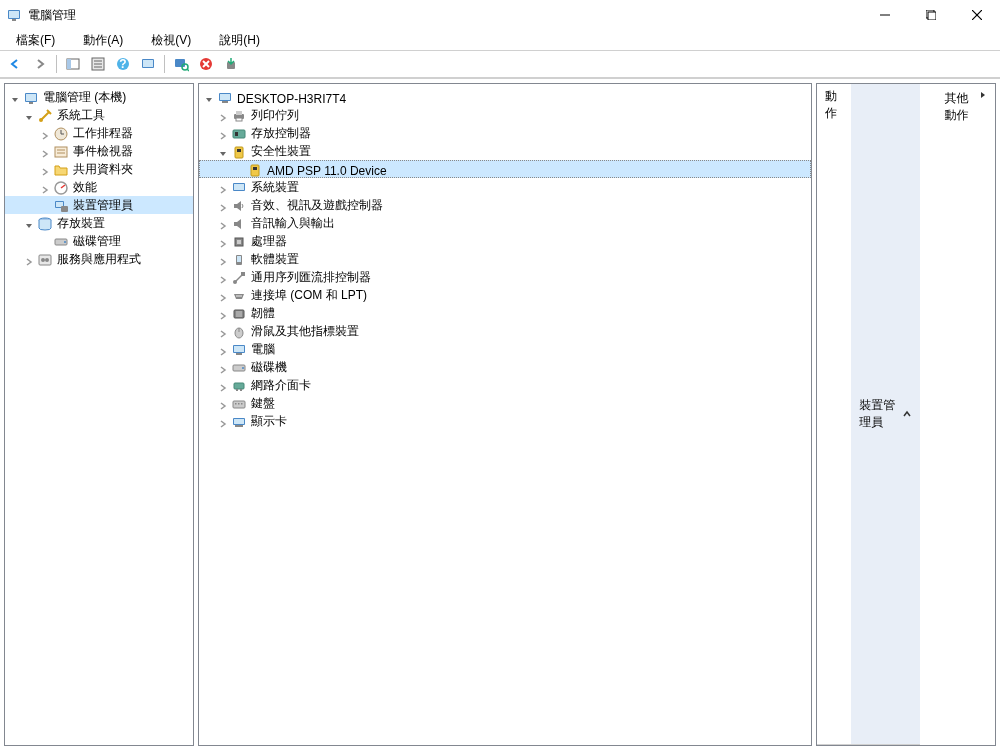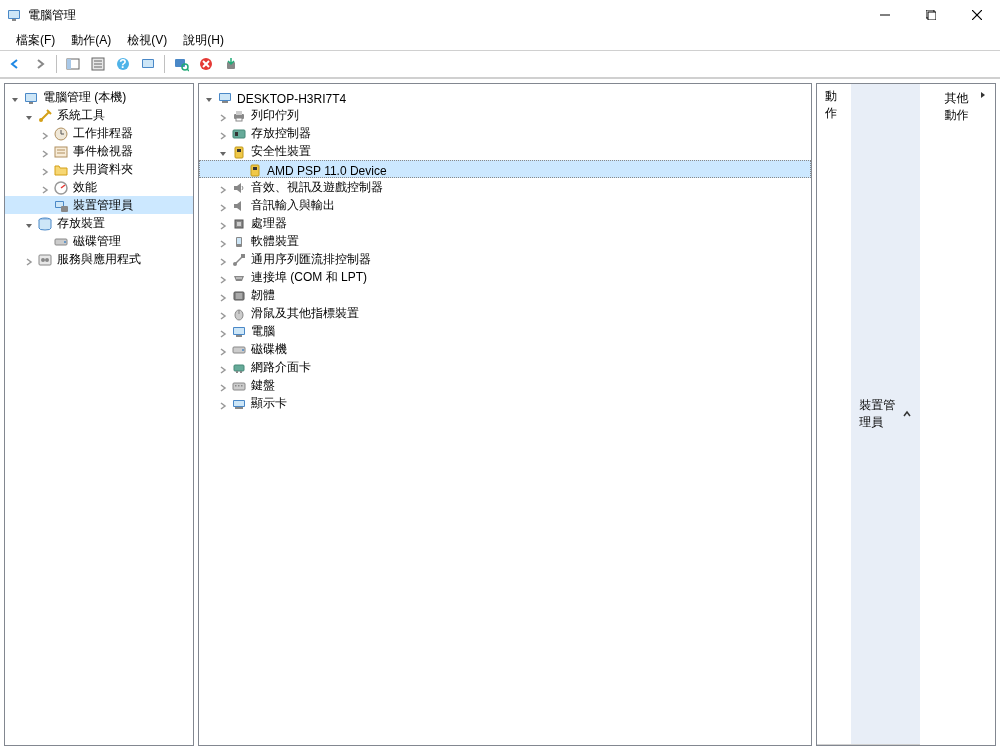--- a/index.html
+++ b/index.html
@@ -2,21 +2,21 @@
 <html><head>
 <meta charset="utf-8">
 <style>
 * { margin: 0; padding: 0; box-sizing: border-box; font-family: "Microsoft JhengHei", "Segoe UI", sans-serif; font-size: 12px; }
 body { width: 1000px; height: 750px; background: #fff; display: flex; flex-direction: column; overflow: hidden; }
 .titlebar { height: 30px; display: flex; align-items: center; padding-left: 6px; background: #fff; }
 .titlebar-icon { width: 16px; height: 16px; margin-right: 6px; display: inline-flex; align-items: center; justify-content: center; }
 .titlebar-text { flex: 1; font-size: 12px; }
 .win-btns { display: flex; }
 .win-btn { width: 46px; height: 30px; display: flex; align-items: center; justify-content: center; cursor: pointer; }
-.menubar { height: 20px; display: flex; align-items: center; padding-left: 8px; gap: 0; background: #fff; }
+.menubar { height: 20px; display: flex; align-items: center; padding-left: 8px; gap: 12px; background: #fff; }
 .menu-item { padding: 2px 8px; cursor: pointer; }
 .toolbar { height: 28px; display: flex; align-items: center; padding-left: 4px; gap: 3px; border-top: 1px solid #d0d0d0; border-bottom: 1px solid #d0d0d0; background: #fff; }
 .tool-btn { width: 22px; height: 22px; display: flex; align-items: center; justify-content: center; cursor: pointer; border: 1px solid transparent; border-radius: 2px; }
 .tool-sep { width: 1px; height: 18px; background: #c0c0c0; margin: 0 2px; }
 .main { flex: 1; display: flex; border-top: 1px solid #d0d0d0; min-height: 0; }
 .left-panel { width: 190px; border: 1px solid #828790; margin: 4px 2px 4px 4px; overflow: auto; background: #fff; padding-top: 4px; }
 .center-panel { flex: 1; border: 1px solid #828790; margin: 4px 2px; overflow: auto; background: #fff; padding-top: 4px; }
 .right-panel { width: 180px; border: 1px solid #828790; margin: 4px 4px 4px 2px; background: #fff; display: flex; flex-direction: row; }
 .tree-node { display: flex; align-items: flex-end; height: 18px; padding-left: 4px; cursor: pointer; white-space: nowrap; }
 .tree-node.selected { background: #cce8ff; }
@@ -343,20 +343,34 @@
       <span>AMD PSP 11.0 Device</span>
     </div>
     <div class="tree-node indent-1">
       <span class="expander">
           <svg width="10" height="10">
             <path d="M3 2 L7 5 L3 8" fill="none" stroke="#999" stroke-width="1.5"></path>
           </svg>
         </span>
       <span class="node-icon">
           <svg width="16" height="16">
+            <rect x="2" y="3" width="12" height="8" fill="#4a88c7" rx="1"></rect>
+            <rect x="3" y="4" width="10" height="6" fill="#cde6f7"></rect>
+          </svg>
+        </span>
+      <span>系統裝置</span>
+    </div>
+    <div class="tree-node indent-1">
+      <span class="expander">
+          <svg width="10" height="10">
+            <path d="M3 2 L7 5 L3 8" fill="none" stroke="#999" stroke-width="1.5"></path>
+          </svg>
+        </span>
+      <span class="node-icon">
+          <svg width="16" height="16">
             <path d="M3 6 L6 6 L10 3 L10 13 L6 10 L3 10 Z" fill="#888"></path>
             <path d="M11 6 Q13 8 11 10" fill="none" stroke="#888" stroke-width="1"></path>
           </svg>
         </span>
       <span>音效、視訊及遊戲控制器</span>
     </div>
     <div class="tree-node indent-1">
       <span class="expander">
           <svg width="10" height="10">
             <path d="M3 2 L7 5 L3 8" fill="none" stroke="#999" stroke-width="1.5"></path>

